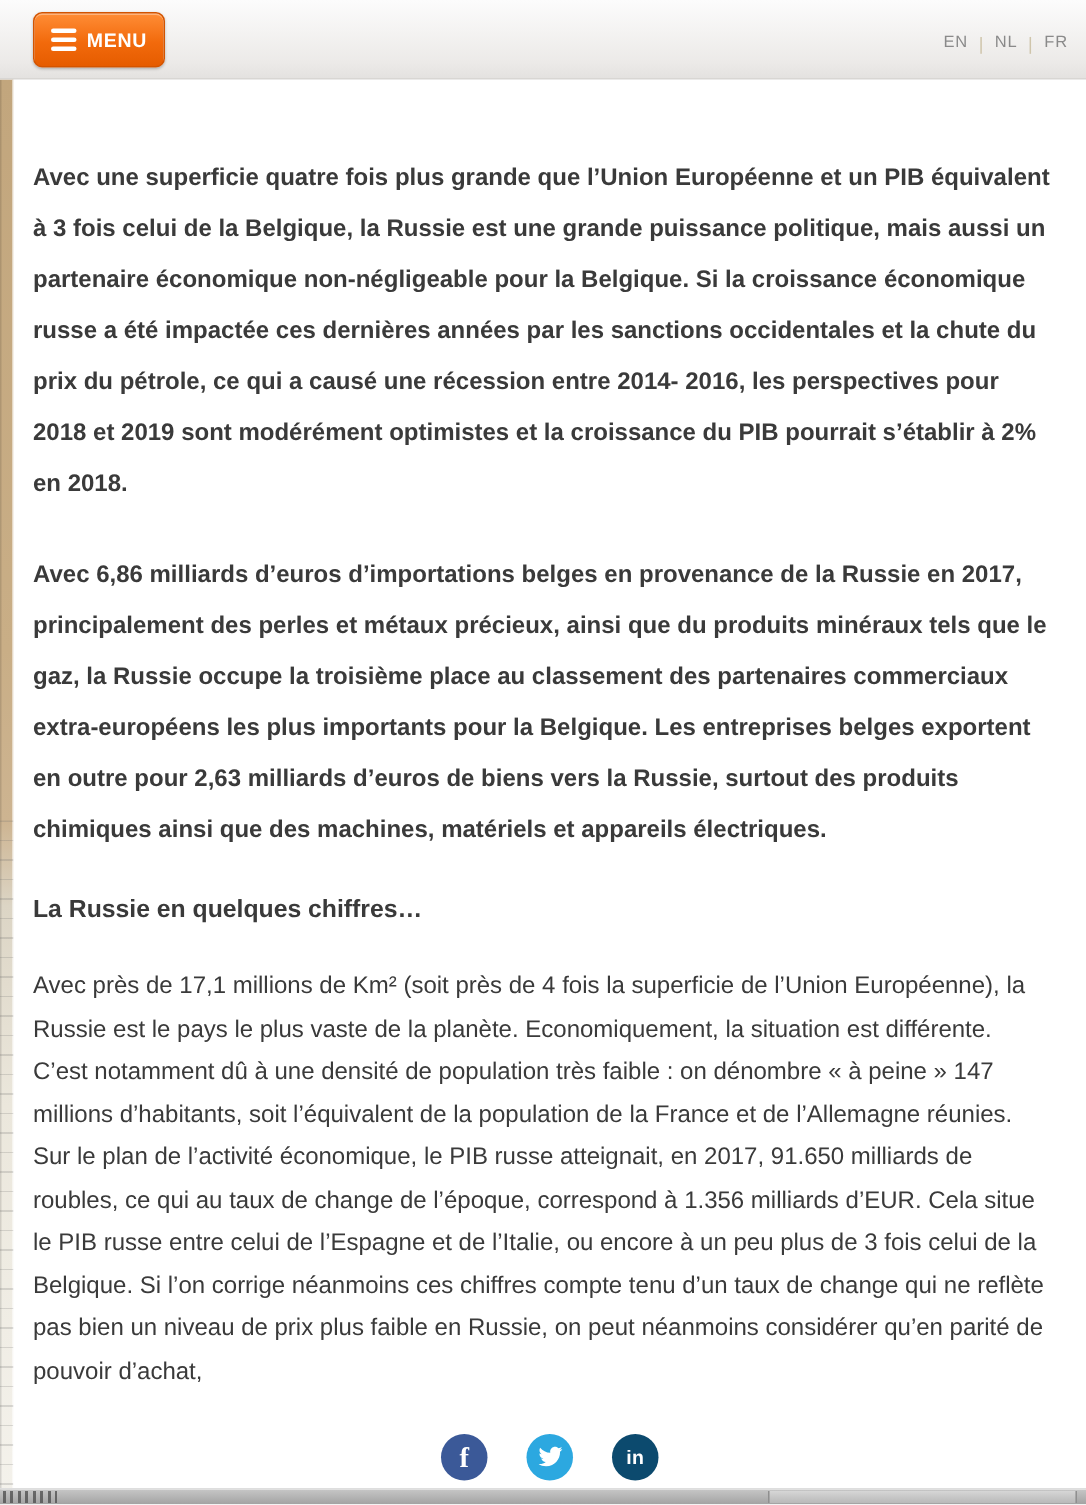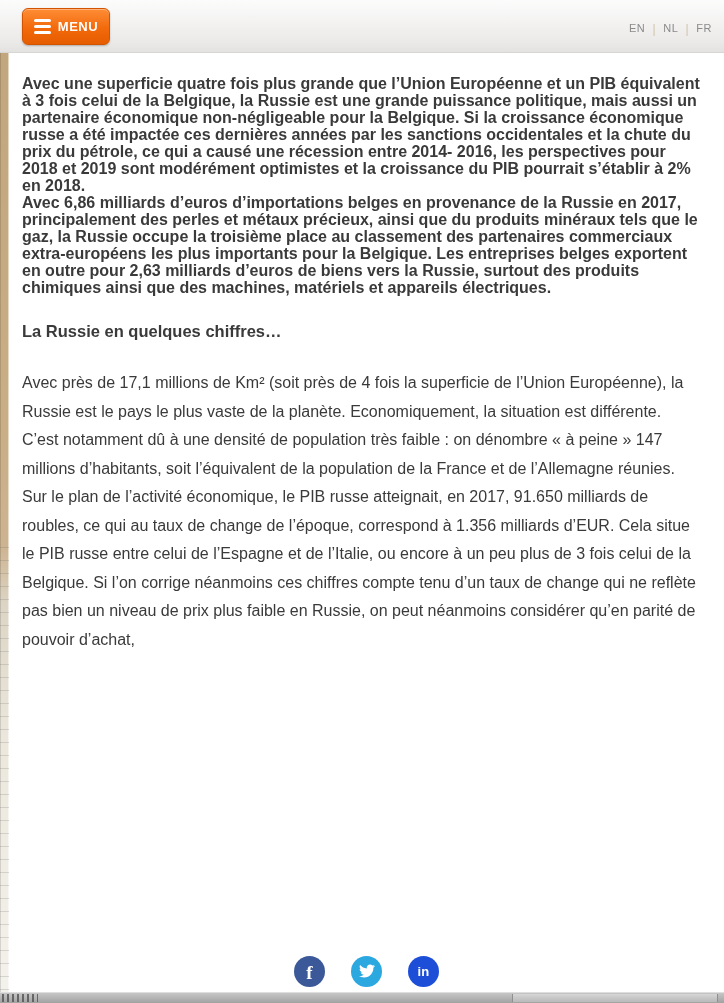--- a/index.html
+++ b/index.html
@@ -66,21 +66,21 @@
     background:#fff; padding:22px 22px 0 13px; z-index:3;
   }
   .condensed-line {
     transform:scaleX(0.78); transform-origin:0 50%; white-space:nowrap;
   }
   .article-title { margin-top:0; }
   .article-title .condensed-line {
     font-size:40px; font-weight:bold; line-height:49px;
     color:#f0511e;
   }
-  p.lead { font-size:16px; font-weight:bold; color:#3a3a3a; line-height:17px; }
+  p.lead { margin-top:27px; font-size:16px; font-weight:bold; color:#3a3a3a; line-height:34px; }
   p.body-text { margin-top:28px; font-size:16px; color:#3a3a3a; line-height:28.5px; }
   .section-heading { margin-top:32px; }
   .section-heading .condensed-line {
     font-size:19px; font-weight:600; color:#ef4a28; line-height:22px;
   }
   .subsection-title { margin-top:26px; font-size:16.5px; font-weight:bold; color:#3a3a3a; }
 
   
   .social-bar {
     position:absolute; left:9px; right:0; top:950px; height:42px;
@@ -160,21 +160,21 @@
 
   <div class="social-bar">
     <div class="social-btn" style="background-color: rgb(59, 89, 152);">
       <span class="glyph-f">f</span>
     </div>
     <div class="social-btn" style="background-color: rgb(44, 168, 224);">
       <svg viewBox="0 0 24 24">
         <path d="M23.954 4.569c-.885.389-1.83.654-2.825.775 1.014-.611 1.794-1.574 2.163-2.723-.951.555-2.005.959-3.127 1.184-.896-.959-2.173-1.559-3.591-1.559-2.717 0-4.92 2.203-4.92 4.917 0 .39.045.765.127 1.124C7.691 8.094 4.066 6.13 1.64 3.161c-.427.722-.666 1.561-.666 2.475 0 1.71.87 3.213 2.188 4.096-.807-.026-1.566-.248-2.228-.616v.061c0 2.385 1.693 4.374 3.946 4.827-.413.111-.849.171-1.296.171-.314 0-.615-.03-.916-.086.631 1.953 2.445 3.377 4.604 3.417-1.68 1.319-3.809 2.105-6.102 2.105-.39 0-.779-.023-1.17-.067 2.189 1.394 4.768 2.209 7.557 2.209 9.054 0 13.999-7.496 13.999-13.986 0-.209 0-.42-.015-.63.961-.689 1.8-1.56 2.46-2.548l-.047-.02z"></path>
       </svg>
     </div>
-    <div class="social-btn" style="background-color: #1d4ed8;">
+    <div class="social-btn" style="background-color: #0c4a6e;">
       <span class="glyph-in">in</span>
     </div>
   </div>
 
   <div class="corner-marks"></div>
   <div class="bottom-bar">
     <div class="scroll-thumb"></div>
   </div>
 
 </div>

